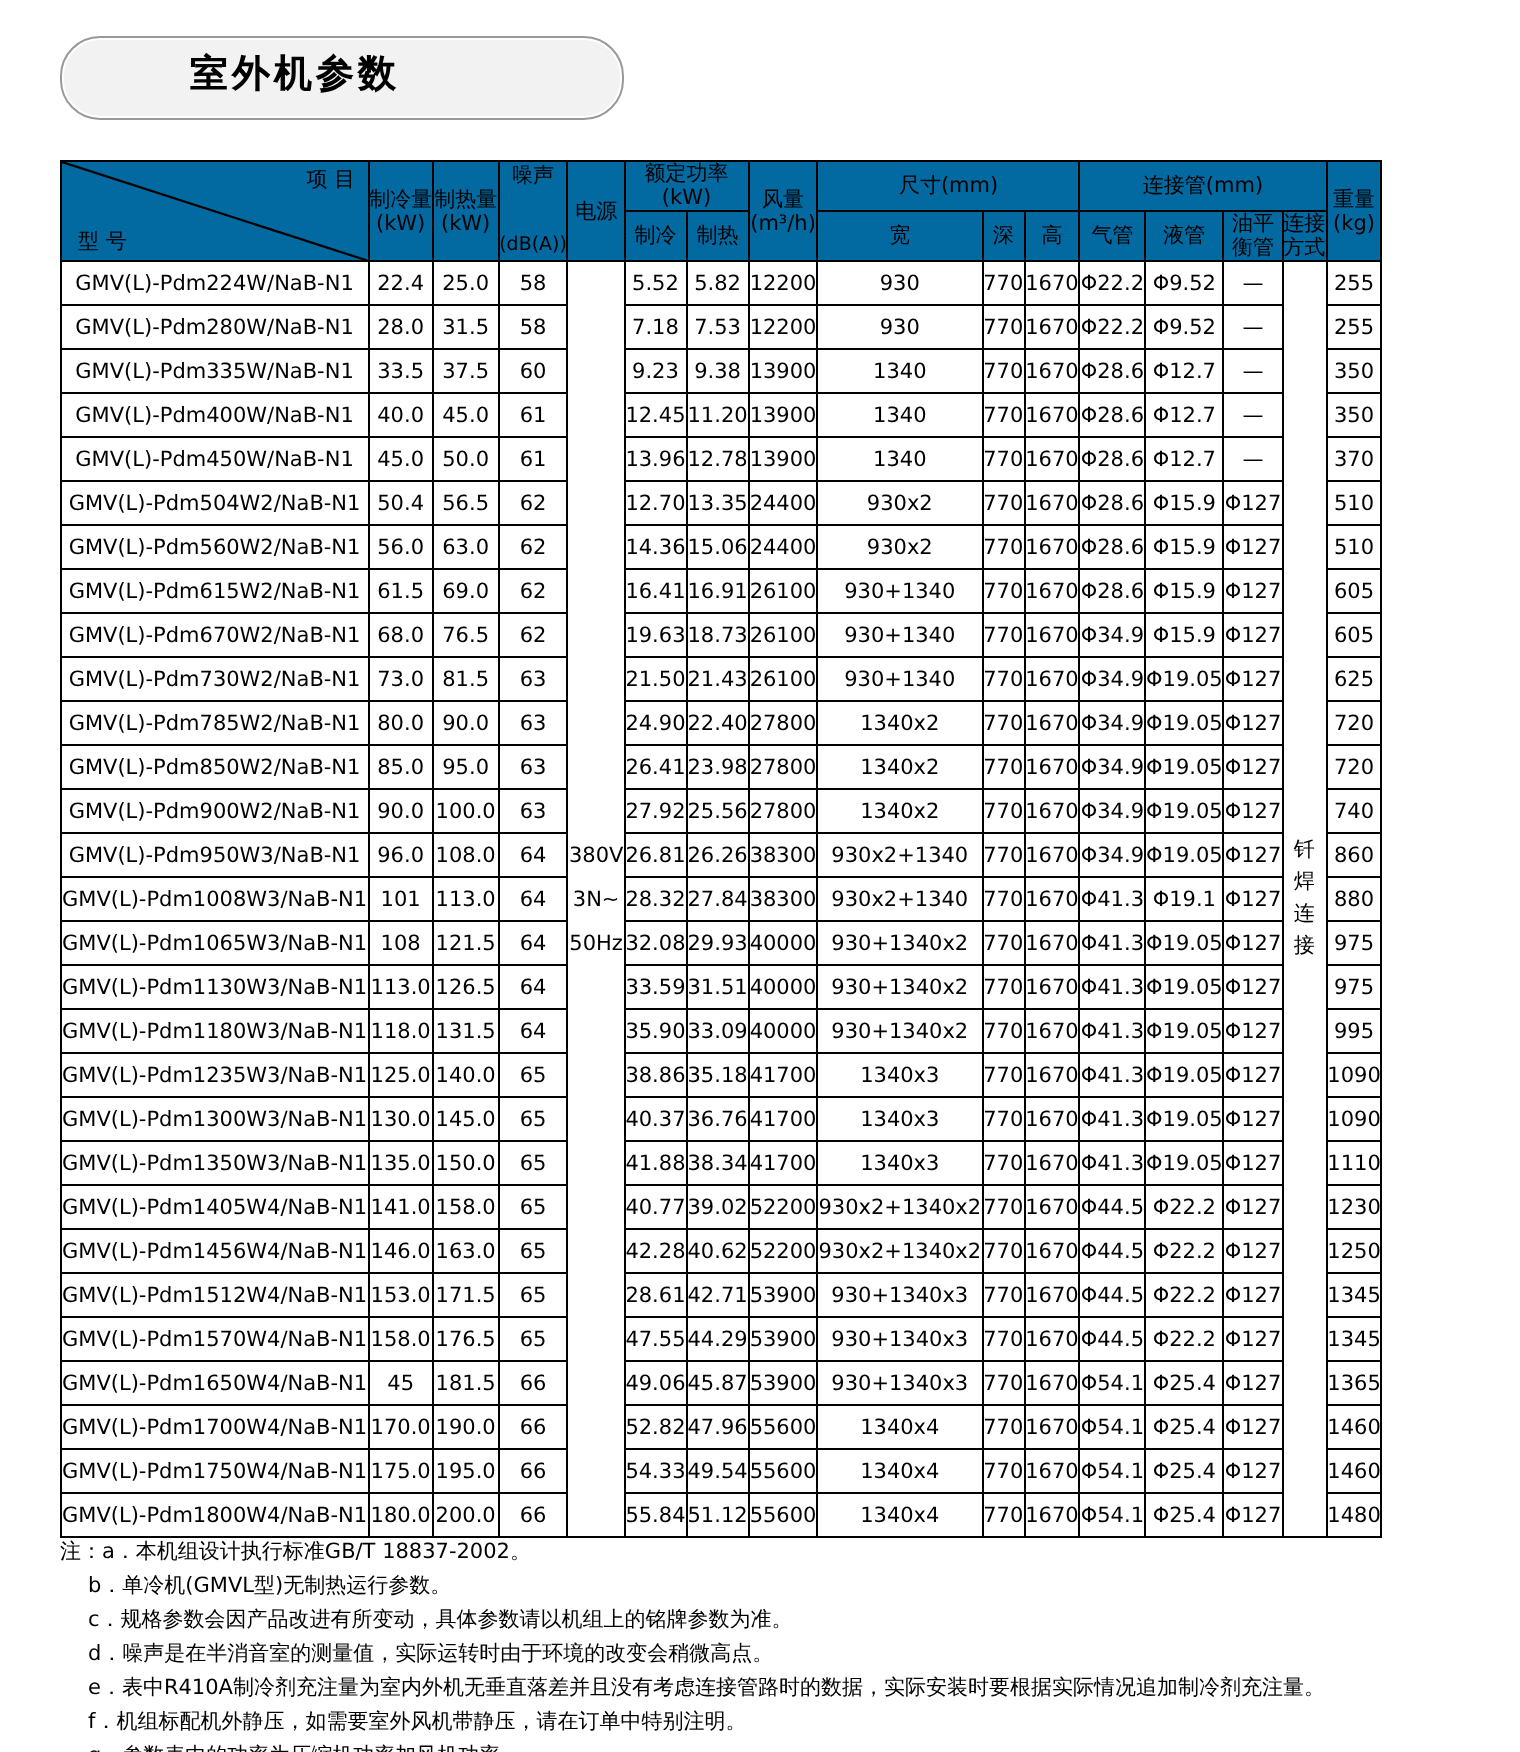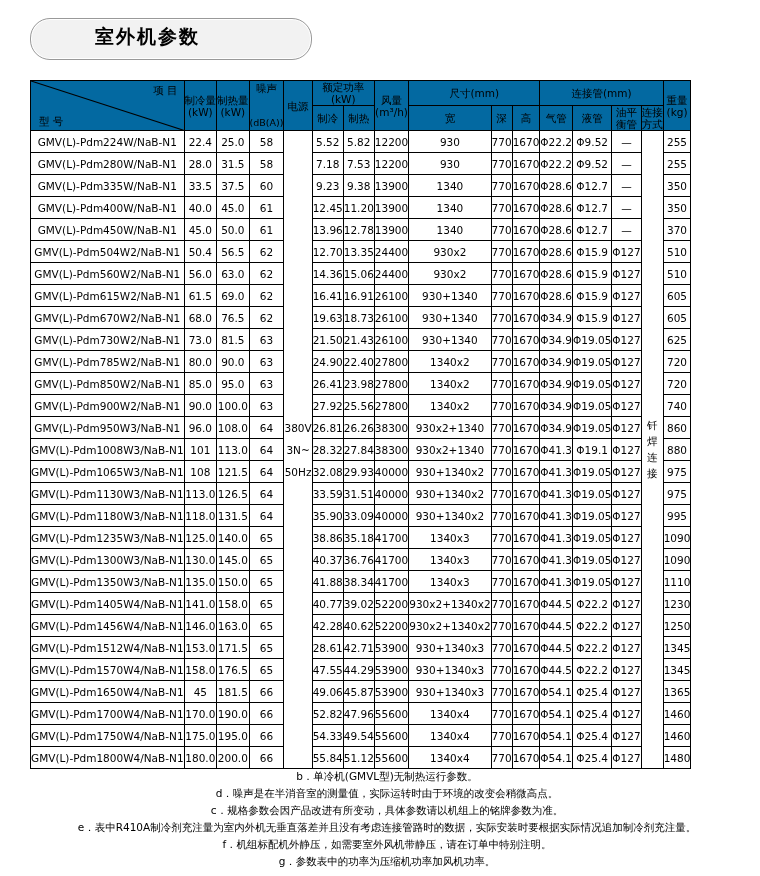--- a/index.html
+++ b/index.html
@@ -50,21 +50,21 @@
   .small{font-size:9.5px;margin-top:24px;}
   .powercell{font-size:10.5px;line-height:2.1;}
 
   
   .notes{
     position:absolute;left:30px;top:768px;width:700px;
     font-size:10.5px;line-height:1.62;
   }
   .notes .n{display:block;white-space:pre;}
   .notes .n.first{text-indent:0;}
-  .ind{padding-left:14px;text-align:center;}
+  .ind{padding-left:14px;}
 </style>
 </head>
 <body>
 
 <div class="page">
 
   <div class="title-wrap"></div>
   <div class="title-text">室外机参数</div>
 
   <table class="spec">
@@ -617,21 +617,22 @@
           <td>1670</td>
           <td>Φ54.1</td>
           <td>Φ25.4</td>
           <td>Φ127</td>
           <td>1480</td>
         </tr>
       </tbody>
   </table>
 
   <div class="notes" id="notes">
+      <div class="n first">注：a．本机组设计执行标准GB/T 18837-2002。</div>
       <div class="n ind">b．单冷机(GMVL型)无制热运行参数。</div>
+      <div class="n ind">c．规格参数会因产品改进有所变动，具体参数请以机组上的铭牌参数为准。</div>
       <div class="n ind">d．噪声是在半消音室的测量值，实际运转时由于环境的改变会稍微高点。</div>
-      <div class="n ind">c．规格参数会因产品改进有所变动，具体参数请以机组上的铭牌参数为准。</div>
       <div class="n ind">e．表中R410A制冷剂充注量为室内外机无垂直落差并且没有考虑连接管路时的数据，实际安装时要根据实际情况追加制冷剂充注量。</div>
       <div class="n ind">f．机组标配机外静压，如需要室外风机带静压，请在订单中特别注明。</div>
       <div class="n ind">g．参数表中的功率为压缩机功率加风机功率。</div>
     </div>
 
 </div>
 
 </body></html>

